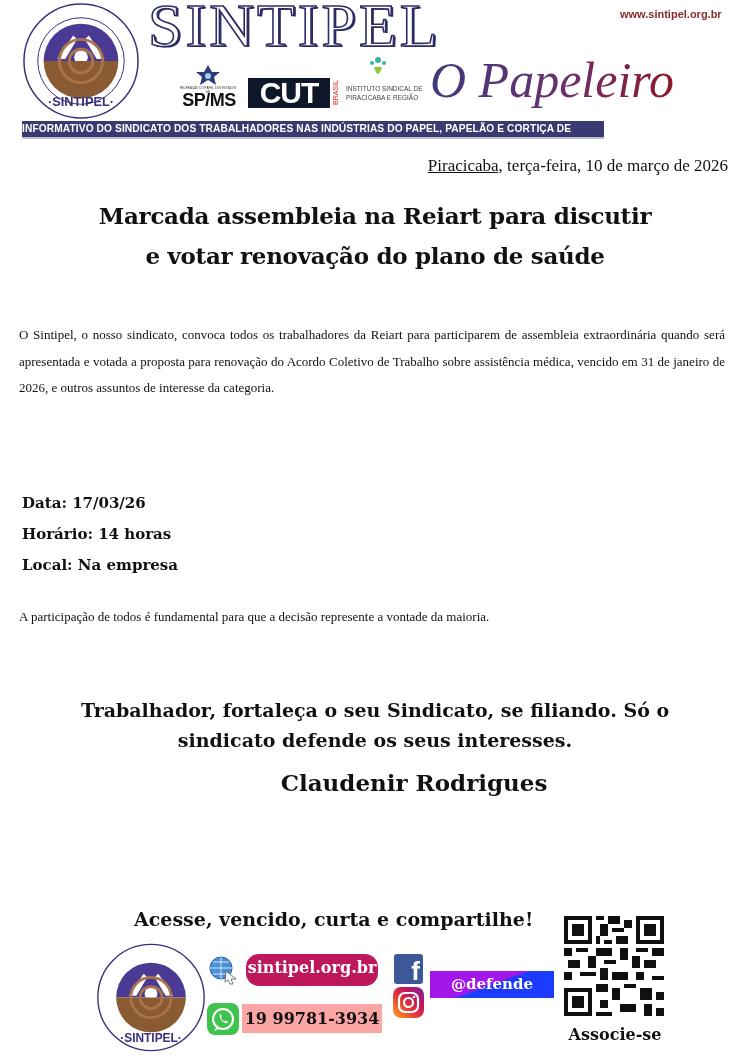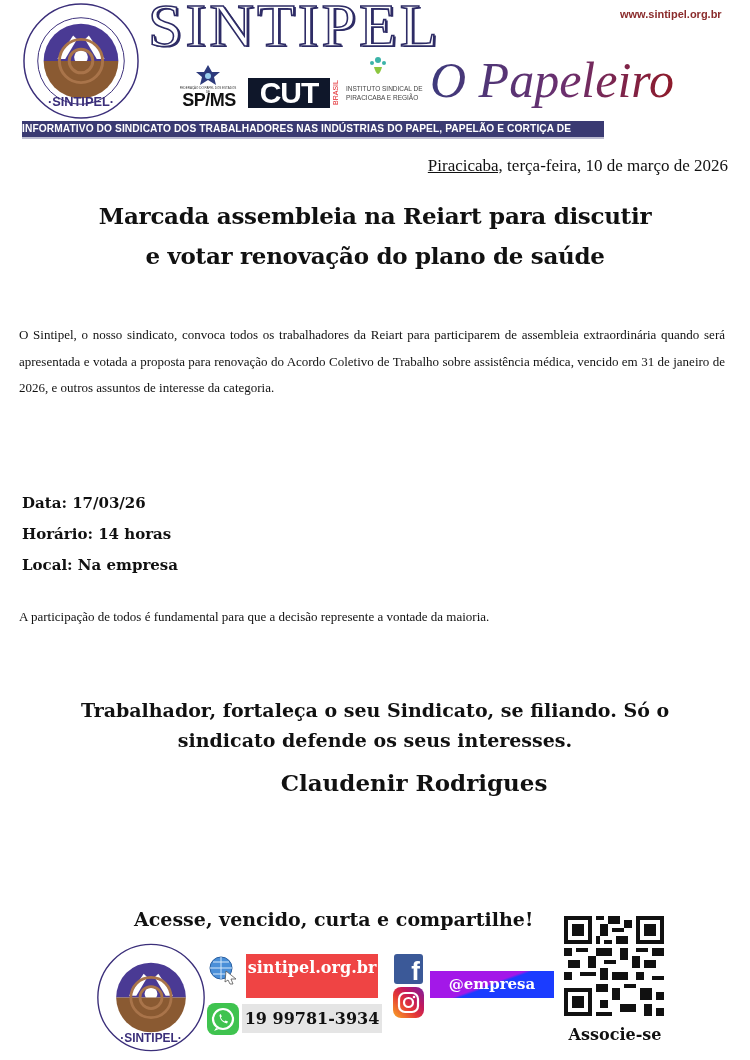--- a/index.html
+++ b/index.html
@@ -31,23 +31,23 @@
   .p1 { top:322px; }
   .details { left:22px; top:488px; font-family:"DejaVu Serif", serif; font-weight:bold; font-size:15px; line-height:31px; }
   .p2 { top:604px; }
   .slogan { left:0; top:676px; width:750px; text-align:center; font-family:"DejaVu Serif", serif; font-weight:bold; font-size:19px; line-height:30px;margin-top:19px; }
   .sign { left:0; top:764px; width:750px; text-align:center; font-family:"DejaVu Serif", serif; font-weight:bold; font-size:23px; line-height:38px;margin-left:39px; }
 
   
   .call { left:134px; top:908px; font-family:"DejaVu Serif", serif; font-weight:bold; font-size:19px; }
   .logo2 { left:96px; top:940px; width:110px; height:115px; }
   .globe { left:208px; top:955px; width:30px; height:30px; }
-  .site-badge { left:246px; top:954px; width:132px; height:44px; background:#ef4444; color:#fff; font-family:"DejaVu Serif", serif; font-weight:bold; font-size:16px; line-height:28px; text-align:center; }
+  .site-badge { left:246px; top:954px; width:132px; height:32px; background:#be185d; color:#fff; font-family:"DejaVu Serif", serif; font-weight:bold; font-size:16px; line-height:28px; text-align:center;border-radius:13px; }
   .wa { left:207px; top:1003px; width:32px; height:32px; border-radius:8px; background:#3fc34f; }
-  .phone-badge { left:242px; top:1004px; width:140px; height:29px; background:#e5e5e5; color:#111; font-family:"DejaVu Serif", serif; font-weight:bold; font-size:16px; line-height:29px; text-align:center; }
+  .phone-badge { left:242px; top:1004px; width:140px; height:29px; background:#fca5a5; color:#111; font-family:"DejaVu Serif", serif; font-weight:bold; font-size:16px; line-height:29px; text-align:center; }
   .fb { left:394px; top:954px; width:29px; height:30px; background:#3b5998; border-radius:3px; color:#fff; font-family:"Liberation Sans", sans-serif; font-weight:bold; font-size:26px; line-height:34px; text-align:right; padding-right:3px; box-sizing:border-box; overflow:hidden; }
   .ig { left:393px; top:987px; width:31px; height:31px; border-radius:8px; background:linear-gradient(45deg,#f9a825 0%,#e53935 40%,#c2185b 65%,#7b1fa2 100%); }
   .social-badge { left:430px; top:971px; width:124px; height:27px; background:linear-gradient(160deg,#a318e8 0%,#a318e8 48%,#1b3cff 52%,#1b3cff 100%); color:#fff; font-family:"DejaVu Serif", serif; font-weight:bold; font-size:15px; line-height:27px; text-align:center; }
   .qr { left:564px; top:916px; width:100px; height:100px; }
   .assoc { left:560px; top:1025px; width:110px; text-align:center; font-family:"DejaVu Serif", serif; font-weight:bold; font-size:16px; }
 </style>
 </head>
 <body>
 
 <div class="abs logo">
@@ -151,21 +151,21 @@
 <div class="abs phone-badge">19 99781-3934</div>
 
 <div class="abs fb">f</div>
 <div class="abs ig">
   <svg width="31" height="31" viewBox="0 0 31 31">
     <rect x="6" y="6" width="19" height="19" rx="6" fill="none" stroke="#fff" stroke-width="2.2"></rect>
     <circle cx="15.5" cy="15.5" r="4.5" fill="none" stroke="#fff" stroke-width="2.2"></circle>
     <circle cx="21" cy="10" r="1.3" fill="#fff"></circle>
   </svg>
 </div>
-<div class="abs social-badge">@empresa</div>
+<div class="abs social-badge">@defende</div>
 
 <div class="abs qr">
   <svg width="100" height="100" viewBox="0 0 25 25" shape-rendering="crispEdges">
     <rect width="25" height="25" fill="#fff"></rect>
     <g fill="#111">
       <rect x="0" y="0" width="7" height="7"></rect>
         <rect x="1" y="1" width="5" height="5" fill="#fff"></rect>
         <rect x="2" y="2" width="3" height="3"></rect>
       <rect x="18" y="0" width="7" height="7"></rect>
         <rect x="19" y="1" width="5" height="5" fill="#fff"></rect>

